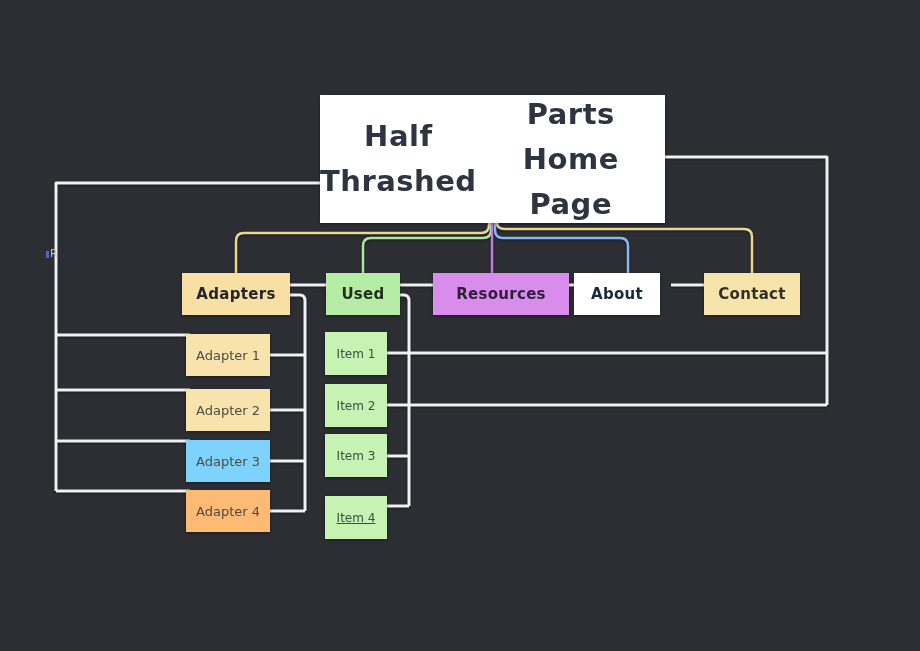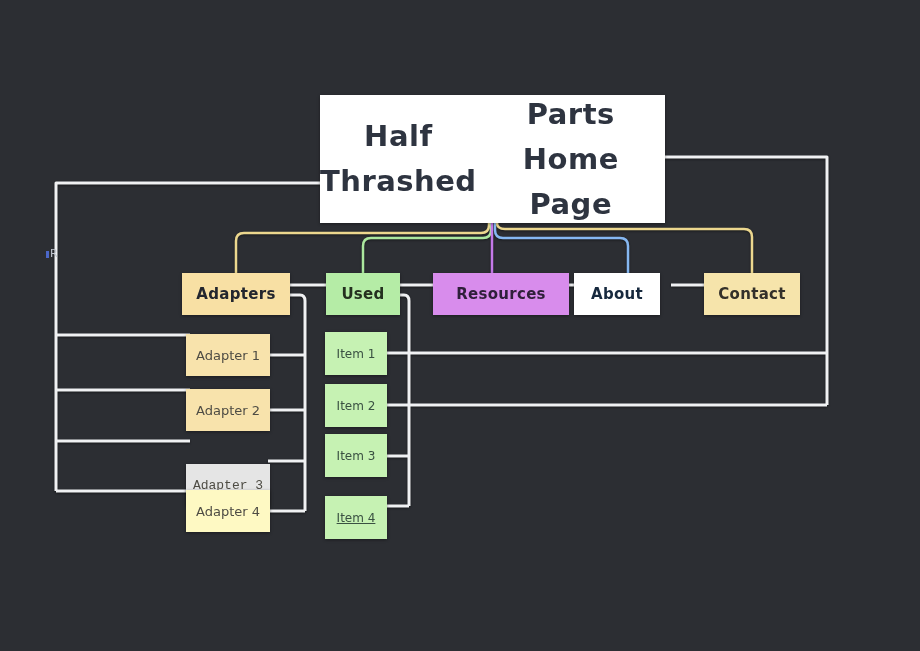--- a/index.html
+++ b/index.html
@@ -77,24 +77,24 @@
   <div class="node nav-node" style="left: 704px; width: 96px; background-color: rgb(246, 228, 171); color: rgb(51, 48, 42);">
     <span>Contact</span>
   </div>
 
   <div class="node child-node adapter-node" style="top: 334px; background-color: rgb(248, 227, 172); color: rgb(78, 76, 68); text-align: right;">
     <span>Adapter 1</span>
   </div>
   <div class="node child-node adapter-node" style="top: 389px; background-color: rgb(248, 227, 172); color: rgb(78, 76, 68);">
     <span>Adapter 2</span>
   </div>
-  <div class="node child-node adapter-node" style="top: 464px; background-color: #e5e5e5; color: rgb(78, 76, 68); font-family: Liberation Mono, monospace;">
+  <div class="node child-node adapter-node" style="top: 440px; background-color: #7dd3fc; color: rgb(78, 76, 68);">
     <span>Adapter 3</span>
   </div>
-  <div class="node child-node adapter-node" style="top: 490px; background-color: #fef9c3; color: rgb(78, 76, 68);">
+  <div class="node child-node adapter-node" style="top: 490px; background-color: #fdba74; color: rgb(78, 76, 68);">
     <span>Adapter 4</span>
   </div>
 
   <div class="node child-node item-node" style="top: 332px; background-color: rgb(198, 242, 179); color: rgb(58, 81, 66);">
     <span>Item 1</span>
   </div>
   <div class="node child-node item-node" style="top: 384px; background-color: rgb(198, 242, 179); color: rgb(58, 81, 66);">
     <span>Item 2</span>
   </div>
   <div class="node child-node item-node" style="top: 434px; background-color: rgb(198, 242, 179); color: rgb(58, 81, 66);">

